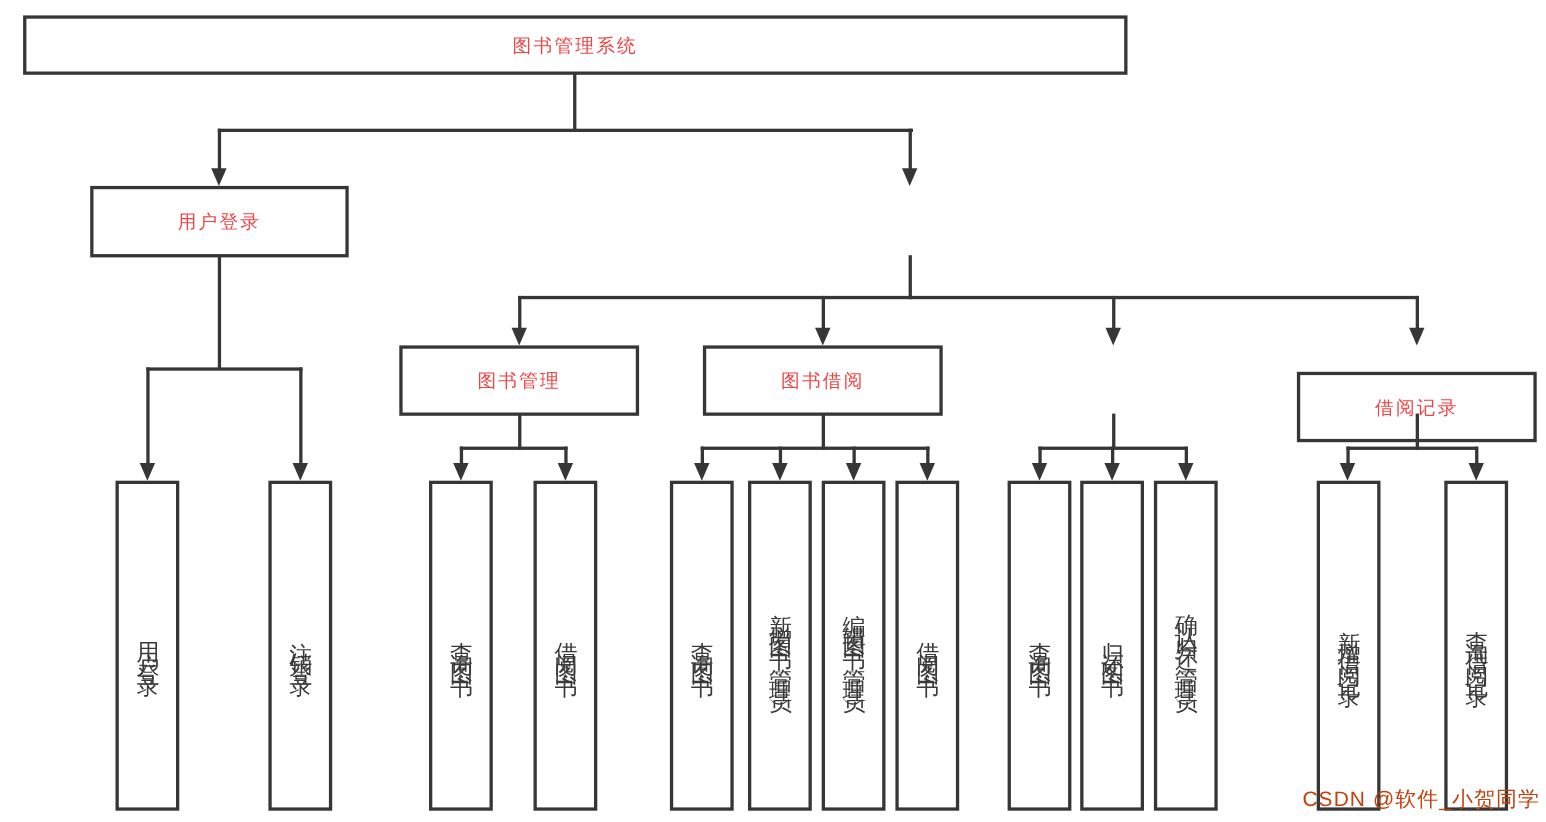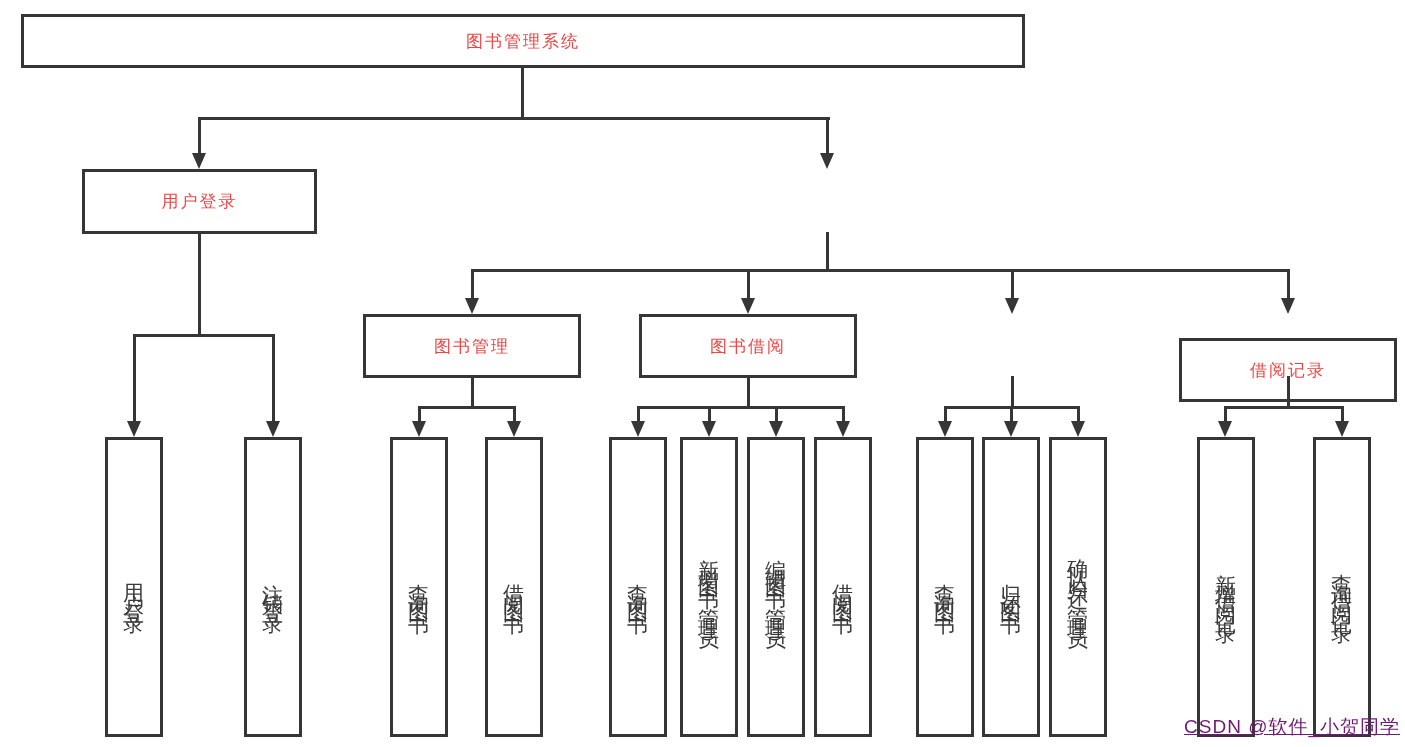--- a/index.html
+++ b/index.html
@@ -23,21 +23,21 @@
     letter-spacing:10px; line-height:1;
   }
   .hline, .vline { position:absolute; background:#363636; }
   .arrowhead {
     position:absolute; width:0; height:0;
     border-left:7px solid transparent; border-right:7px solid transparent;
     border-top:16px solid #363636;
   }
   .watermark {
     position:absolute; top:714px; right:5px;
-    color:#701a75; font-size:19px; letter-spacing:1px;text-decoration:underline;
+    color:#c2410c; font-size:19px; letter-spacing:1px;
   }
 </style>
 </head>
 <body>
 
 <div class="canvas">
 
   <div class="box" style="left:21px; top:14px; width:1004px; height:54px;">
     <span>图书管理系统</span>
   </div>

